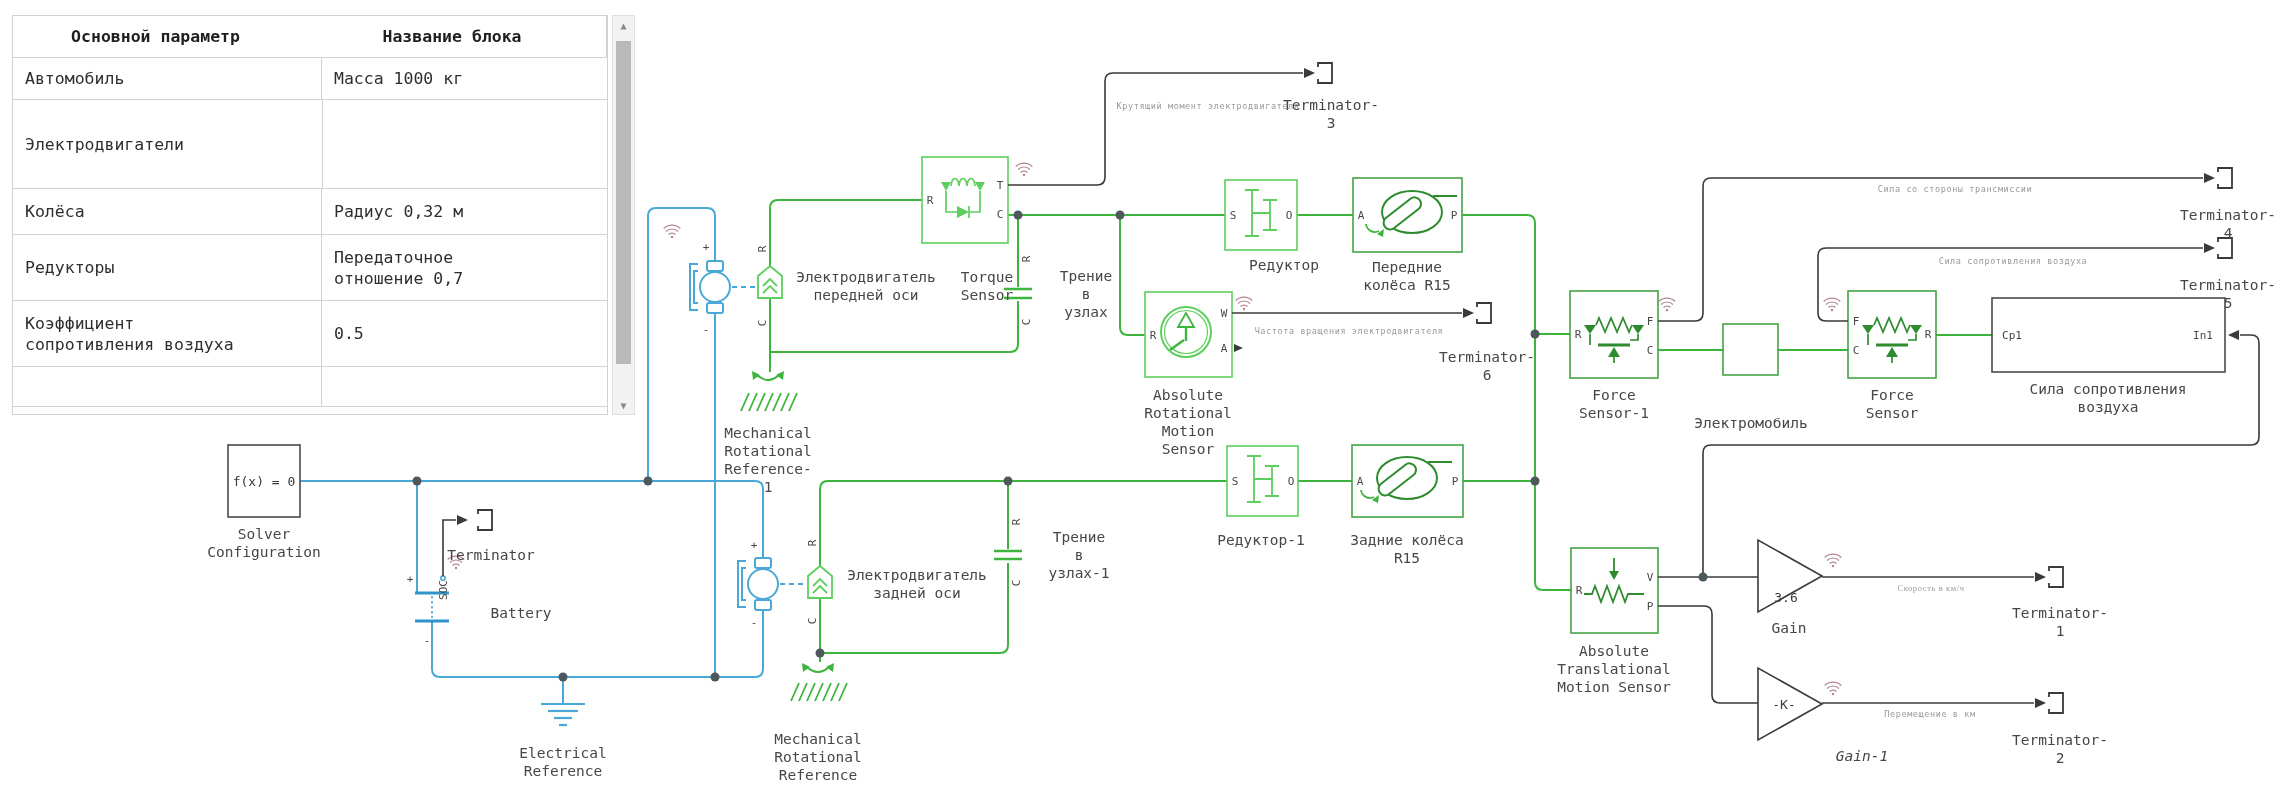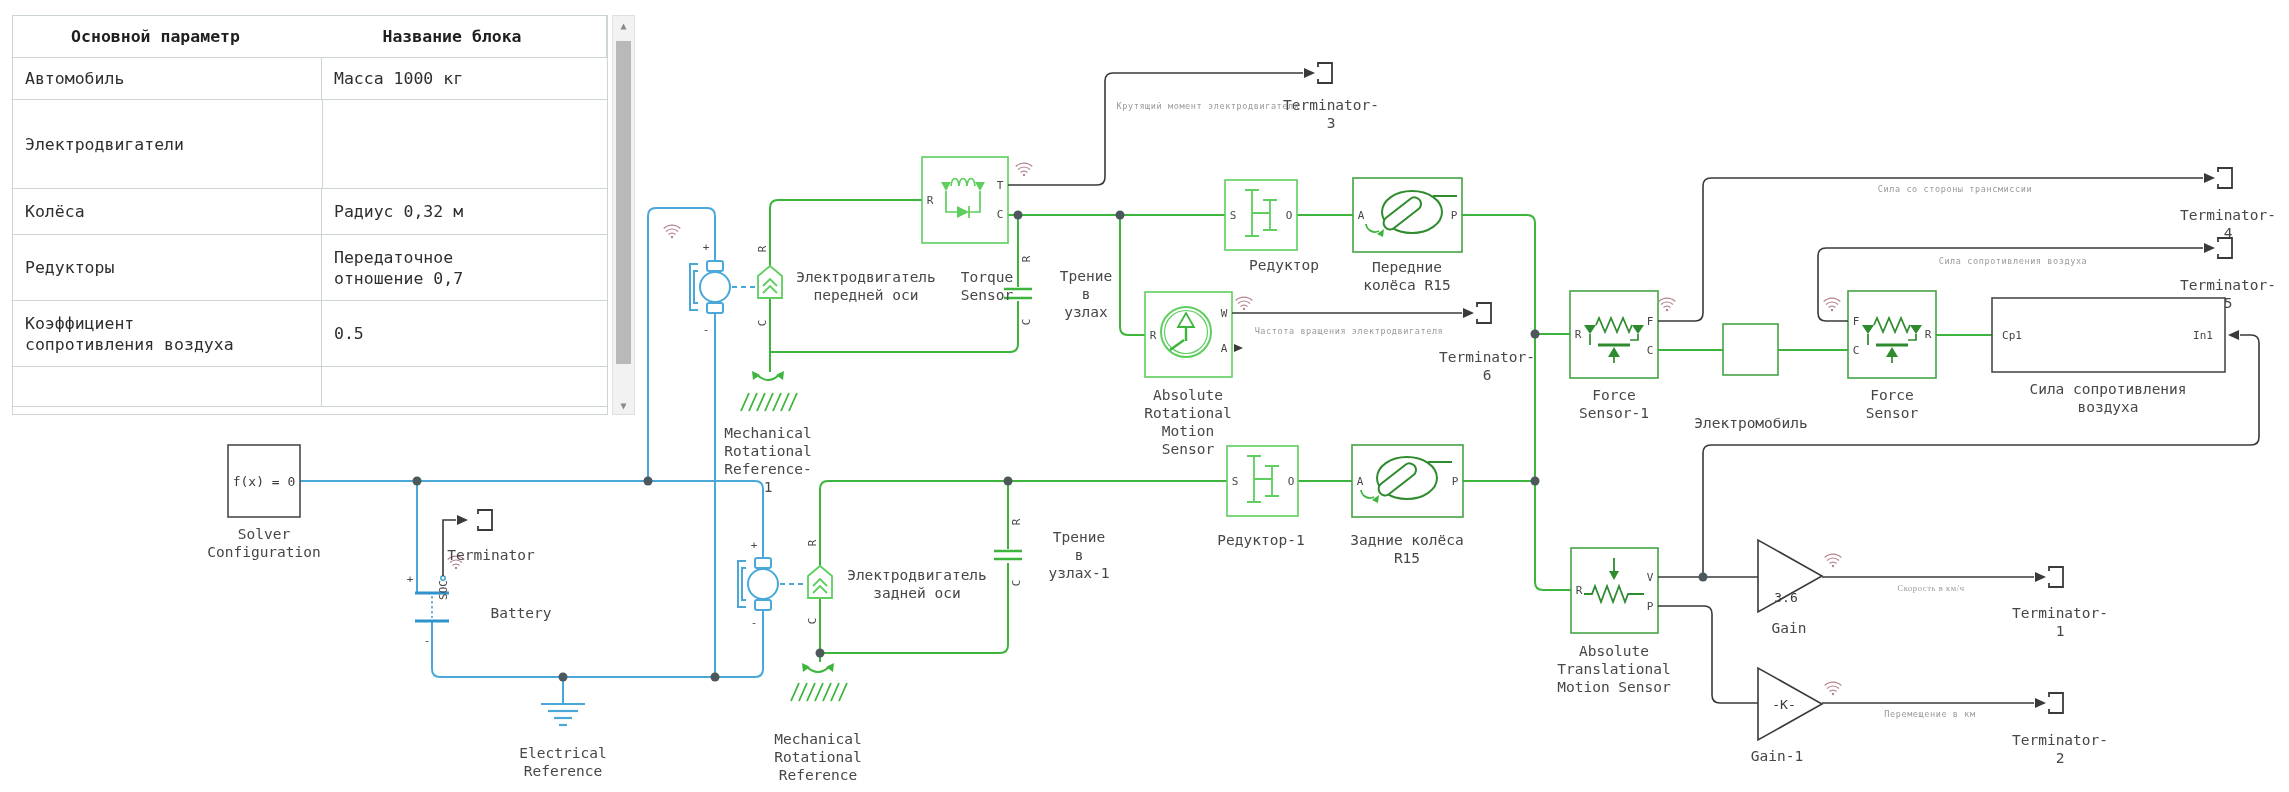--- a/index.html
+++ b/index.html
@@ -314,21 +314,21 @@
 <div class="lbl" style="left:1751px;top:414px;">Электромобиль</div>
 <div class="lbl" style="left:2108px;top:380px;">Сила сопротивления воздуха</div>
 <div class="lbl" style="left:2228px;top:206px;">Terminator-
 4</div>
 <div class="lbl" style="left:2228px;top:276px;">Terminator-
 5</div>
 <div class="lbl" style="left:1614px;top:642px;">Absolute
 Translational
 Motion Sensor</div>
 <div class="lbl" style="left:1789px;top:619px;">Gain</div>
-<div class="lbl" style="left:1777px;top:747px;">Gain-1</div>
+<div class="lbl" style="left:1862px;top:747px;font-style:italic;">Gain-1</div>
 <div class="lbl" style="left:2060px;top:604px;">Terminator-
 1</div>
 <div class="lbl" style="left:2060px;top:731px;">Terminator-
 2</div>
 
 <div class="wlbl" style="left:1208px;top:81px;margin-top:20px;">Крутящий момент электродвигателя</div>
 <div class="wlbl" style="left:1349px;top:326px;">Частота вращения электродвигателя</div>
 <div class="wlbl" style="left:1955px;top:184px;">Сила со стороны трансмиссии</div>
 <div class="wlbl" style="left:2013px;top:256px;">Сила сопротивления воздуха</div>
 <div class="wlbl" style="left:1931px;top:583px;font-family:Liberation Serif, serif;">Скорость в км/ч</div>

